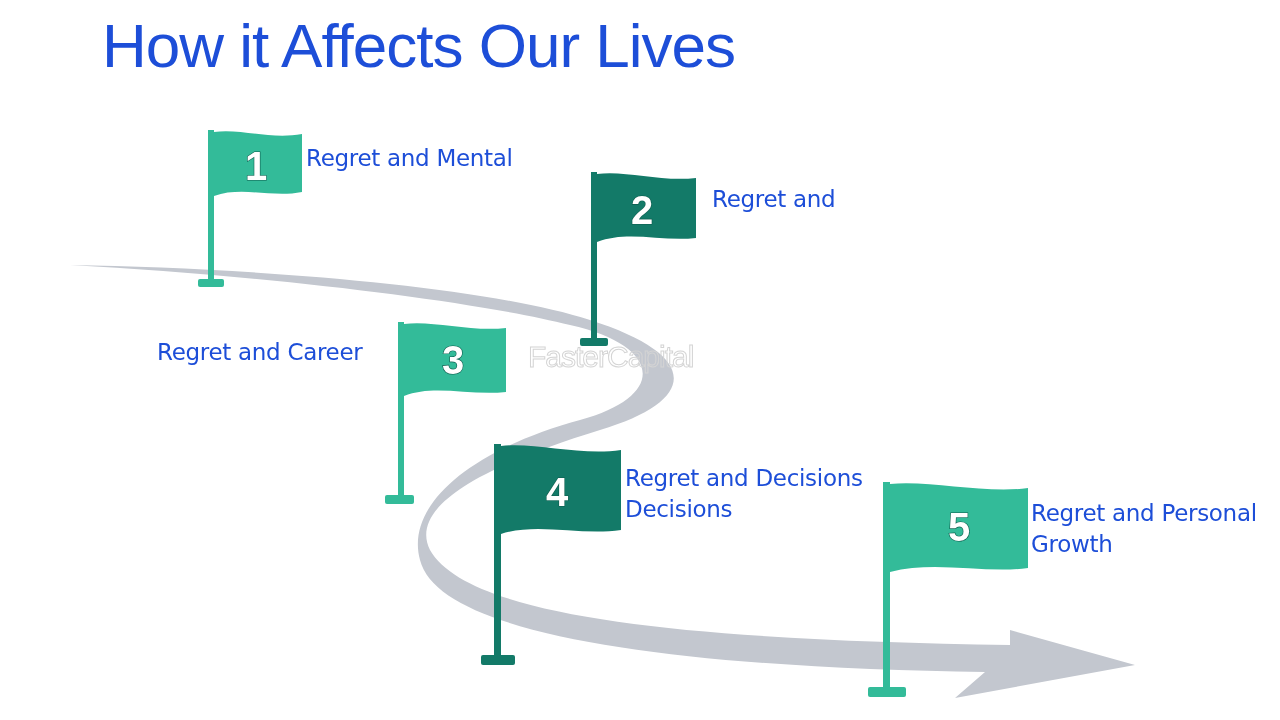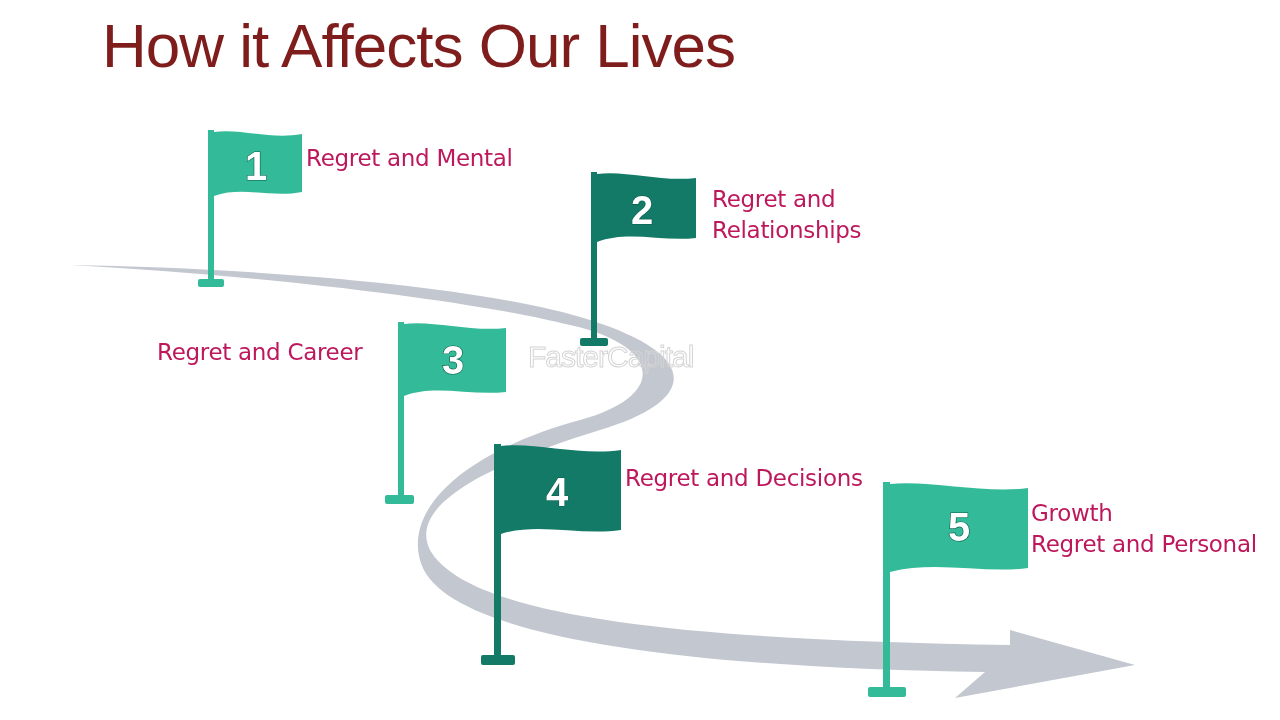--- a/index.html
+++ b/index.html
@@ -1,19 +1,19 @@
 <!DOCTYPE html>
 <html><head>
   <meta charset="utf-8">
   <style>
     html, body { margin: 0; padding: 0; }
     body { width: 1280px; height: 720px; background: #ffffff; position: relative; overflow: hidden; font-family: "Liberation Sans", sans-serif; }
-    .title { position: absolute; left: 102px; top: 10px; font-size: 62px; color: #7f1d1d; letter-spacing: -1px; white-space: nowrap; font-family: "Liberation Sans", sans-serif; }
+    .title { position: absolute; left: 102px; top: 10px; font-size: 62px; color: #1d4ed8; letter-spacing: -1px; white-space: nowrap; font-family: "Liberation Sans", sans-serif; }
     svg.scene { position: absolute; left: 0; top: 0; }
-    .label { position: absolute; font-family: "DejaVu Sans", sans-serif; font-size: 23px; line-height: 31px; color: #be185d; letter-spacing: -0.3px; }
+    .label { position: absolute; font-family: "DejaVu Sans", sans-serif; font-size: 23px; line-height: 31px; color: #1d4ed8; letter-spacing: -0.3px; }
     .num { font-family: "Liberation Sans", sans-serif; font-weight: bold; font-size: 40px; fill: #ffffff; stroke: #0d5c4d; stroke-width: 1.2px; paint-order: stroke; }
     .watermark { position: absolute; left: 528px; top: 340px; font-family: "Liberation Sans", sans-serif; font-size: 30px; color: transparent; -webkit-text-stroke: 1px #d4d4d4; letter-spacing: -1px; text-align: center; }
   </style>
 </head>
 <body>
 
 <div class="title">How it Affects Our Lives</div>
 
 <svg class="scene" width="1280" height="720" viewBox="0 0 1280 720">
 
@@ -65,27 +65,27 @@
 </svg>
 
 <div class="watermark">FasterCapital</div>
 
 <div class="label" style="left:306px; top:143px;">
   <div>Regret and Mental</div>
 </div>
 
 <div class="label" style="left:712px; top:184px;">
   <div>Regret and</div>
-  <div>Relationships</div>
 </div>
 
 <div class="label" style="left:157px; top:337px;">
   <div>Regret and Career</div>
 </div>
 
 <div class="label" style="left:625px; top:463px;">
   <div>Regret and Decisions</div>
+  <div>Decisions</div>
 </div>
 
 <div class="label" style="left:1031px; top:498px;">
+  <div>Regret and Personal</div>
   <div>Growth</div>
-  <div>Regret and Personal</div>
 </div>
 
 </body></html>

